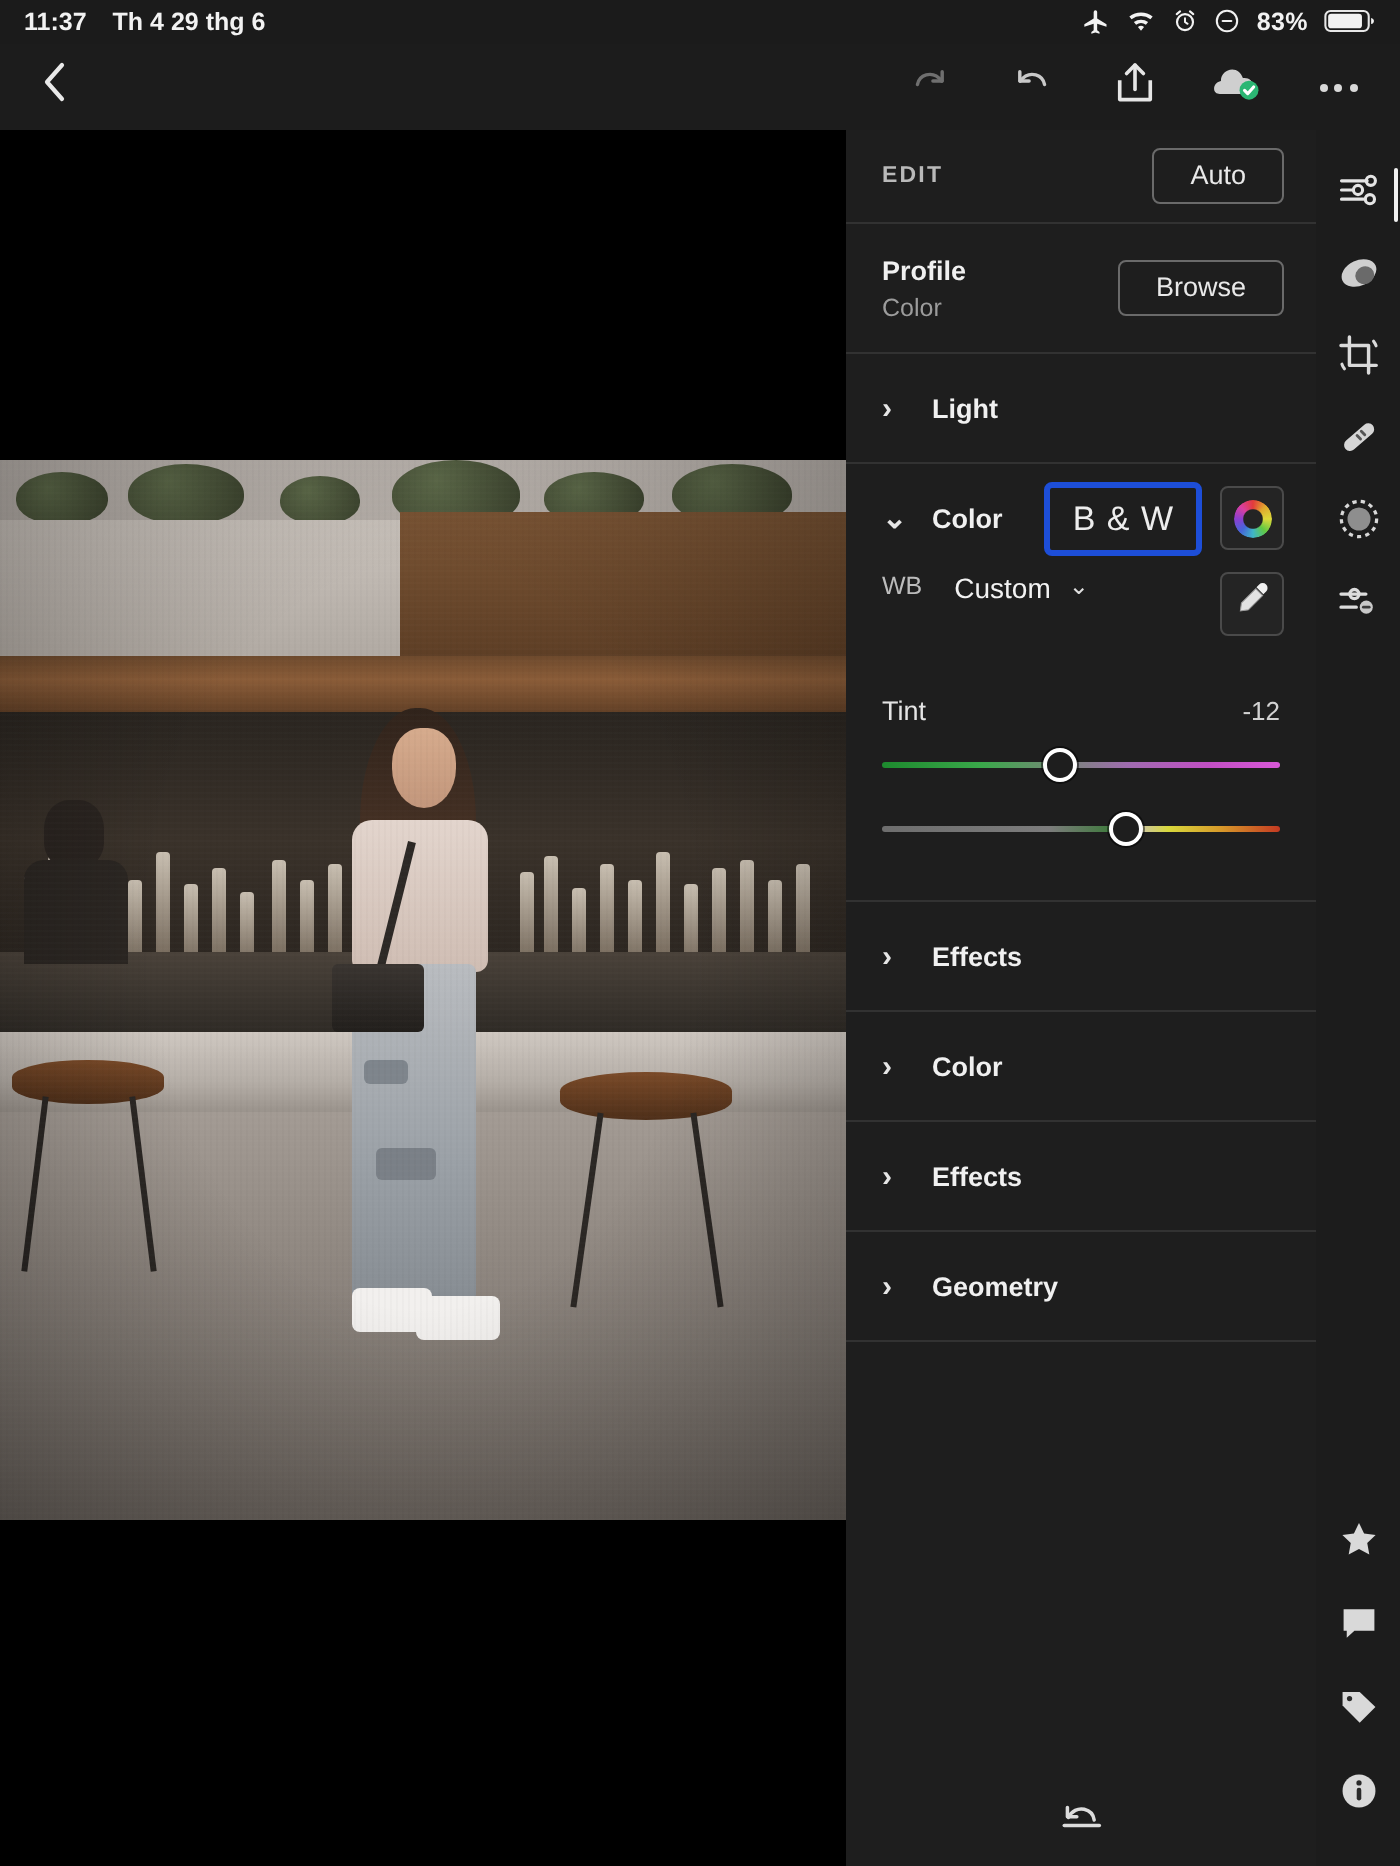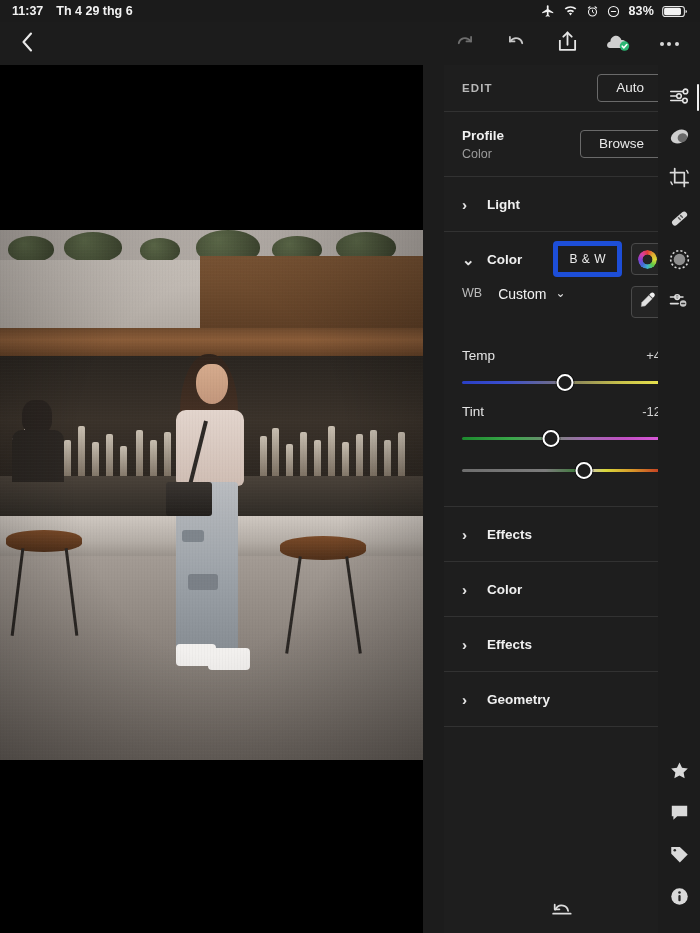--- a/index.html
+++ b/index.html
@@ -11,21 +11,21 @@
   }
   #app { position:relative; width:700px; height:933px; background:#1c1c1c; }
 
   
   #statusbar {
     position:absolute; top:0; left:0; width:700px; height:22px;
     background:#1b1b1b; display:flex; align-items:center;
     padding:0 12px; font-size:12.5px; color:#f2f2f2; font-weight:600;
   }
   .sb-left { display:flex; align-items:center; gap:13px; }
-  .sb-right { margin-left:auto; display:flex; align-items:flex-end; gap:8px; }
+  .sb-right { margin-left:auto; display:flex; align-items:flex-start; gap:8px; }
   .sb-icon { display:inline-flex; align-items:center; justify-content:center; }
   .sb-pct { font-size:12.5px; font-weight:600; letter-spacing:.2px; }
 
   
   #toolbar {
     position:absolute; top:22px; left:0; width:700px; height:43px;
     background:#1c1c1c; display:flex; align-items:center;
   }
   #toolbar .back { width:54px; display:flex; justify-content:center; align-items:center; }
   #toolbar .tb-right { margin-left:auto; display:flex; align-items:center; gap:25px; padding-right:18px; }
@@ -80,21 +80,21 @@
       repeating-linear-gradient(0deg,rgba(255,255,255,.012) 0 1px,transparent 1px 3px),
       repeating-linear-gradient(90deg,rgba(0,0,0,.018) 0 1px,transparent 1px 3px);
     pointer-events:none; }
   .photo-vig { position:absolute; inset:0;
     background:radial-gradient(ellipse at 50% 45%,rgba(0,0,0,0) 45%,rgba(0,0,0,.30) 100%);
     pointer-events:none; }
 
   
   #panel {
     position:absolute; top:65px; left:423px; width:235px; height:868px;
-    background:#1e1e1e; overflow:hidden;margin-left:21px;
+    background:#1e1e1e; overflow:hidden;
   }
   .divider { height:1px; background:#323232; }
 
   .edit-head { height:46px; display:flex; align-items:center; padding:0 16px 0 18px; }
   .edit-label { font-size:11.5px; letter-spacing:1.1px; color:#b9b9b9; font-weight:600; }
   .pill {
     margin-left:auto; border:1px solid #6a6a6a; border-radius:4px;
     color:#e9e9e9; font-size:13.5px; padding:6px 18px; background:transparent;
     line-height:1;
   }
@@ -105,22 +105,22 @@
   .profile-sub { font-size:12.5px; color:#9c9c9c; }
 
   .sect { height:54px; display:flex; align-items:center; padding:0 16px 0 18px; }
   .chev {
     width:16px; display:flex; align-items:center; justify-content:flex-start;
     color:#e6e6e6; font-size:15px; line-height:1; font-weight:700;
   }
   .sect-title { font-size:13.5px; color:#f0f0f0; font-weight:700; margin-left:9px; }
 
   .bw-btn {
-    margin-left:auto; border:5px solid #1d4ed8; border-radius:4px;
-    font-size:12px; color:#ededed; padding:7px 11px; line-height:1;
+    margin-left:auto; border:3px solid #1d4ed8; border-radius:4px;
+    font-size:17px; color:#ededed; padding:7px 11px; line-height:1;
     letter-spacing:.5px;
   }
   .sq-btn {
     width:32px; height:32px; border:1px solid #4a4a4a; border-radius:4px;
     display:flex; align-items:center; justify-content:center; margin-left:9px;
     background:#242424;
   }
   .colorwheel {
     width:19px; height:19px; border-radius:50%;
     background:conic-gradient(#e33b3b,#e0a92e,#ddd93a,#62c943,#3fb6c8,#4566d8,#8b3fd0,#d93fa0,#e33b3b);
@@ -378,30 +378,20 @@
             <path d="M14.6 2.6a2.8 2.8 0 0 1 4 4l-1.6 1.6-4-4z" fill="#f0f0f0"></path>
             <path d="M12.6 5.0l4 4-8.3 8.3-4.6.6.6-4.6z" fill="#e2e2e2" stroke="#9a9a9a" stroke-width=".6"></path>
           </svg>
         </span>
       </span>
     </div>
 
     <div id="sliders">
         <div class="slider">
           <div class="sl-head">
-            <span class="sl-name">Temp</span>
-            <span class="sl-val">+4</span>
-          </div>
-          <div class="sl-track">
-            <div class="sl-bar" style="background: linear-gradient(90deg, rgb(42, 63, 196) 0%, rgb(59, 79, 208) 22%, rgb(107, 106, 142) 45%, rgb(143, 138, 90) 58%, rgb(201, 194, 74) 80%, rgb(232, 227, 78) 100%);"></div>
-            <div class="sl-knob" style="left: 52%;"></div>
-          </div>
-        </div>
-        <div class="slider">
-          <div class="sl-head">
             <span class="sl-name">Tint</span>
             <span class="sl-val">-12</span>
           </div>
           <div class="sl-track">
             <div class="sl-bar" style="background: linear-gradient(90deg, rgb(29, 138, 46) 0%, rgb(58, 168, 74) 25%, rgb(121, 134, 122) 46%, rgb(160, 107, 176) 62%, rgb(194, 79, 196) 82%, rgb(216, 88, 216) 100%);"></div>
             <div class="sl-knob" style="left: 44.5%;"></div>
           </div>
         </div>
         <div class="slider">
           <div class="sl-track">

